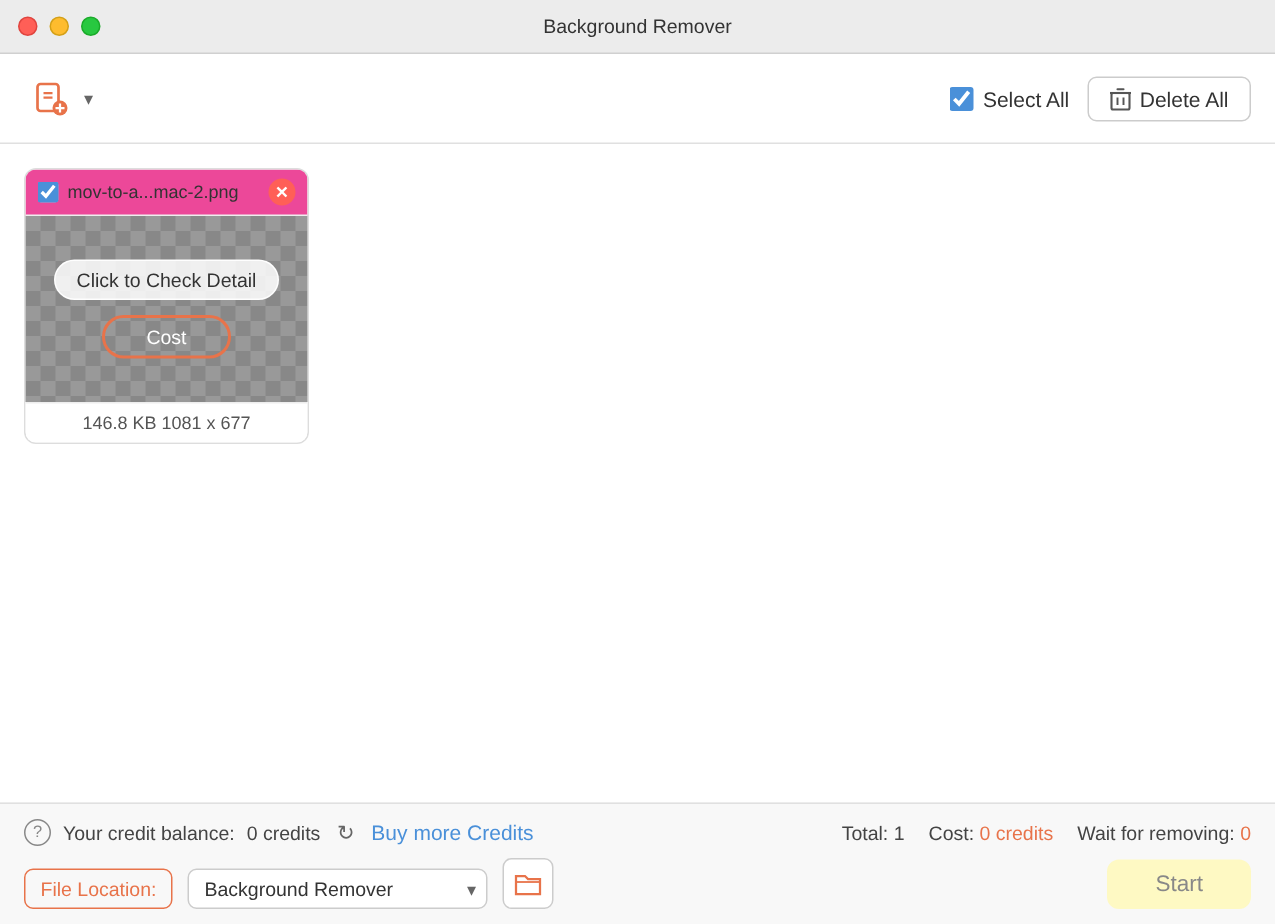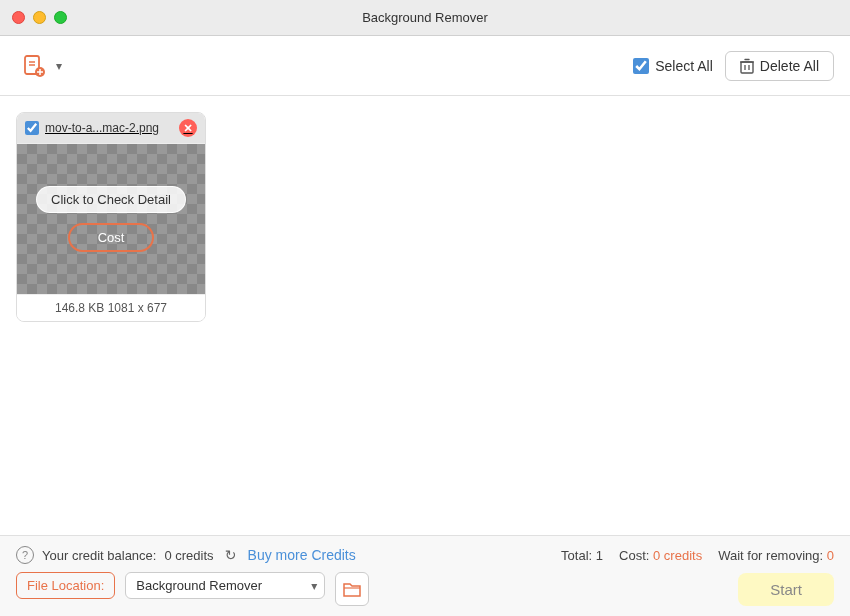--- a/index.html
+++ b/index.html
@@ -128,22 +128,21 @@
       overflow: hidden;
       background: white;
       position: relative;
     }
     .image-card-header {
       display: flex;
       align-items: center;
       padding: 6px 8px;
       gap: 6px;
       border-bottom: 1px solid #eee;
-      background: #e5e5e5;
-      text-decoration: underline;
+      background: #ec4899;
     }
     .card-checkbox {
       width: 14px;
       height: 14px;
       accent-color: #4a90d9;
     }
     .card-filename {
       font-size: 12px;
       color: #333;
       flex: 1;
@@ -160,21 +159,21 @@
       cursor: pointer;
       display: flex;
       align-items: center;
       justify-content: center;
       color: white;
       font-size: 11px;
       font-weight: bold;
     }
     .image-preview {
       width: 100%;
-      height: 150px;
+      height: 124px;
       background: #888;
       background-image:
         repeating-conic-gradient(#888 0% 25%, #999 0% 50%);
       background-size: 20px 20px;
       position: relative;
       display: flex;
       flex-direction: column;
       align-items: center;
       justify-content: center;
       gap: 10px;
@@ -267,21 +266,21 @@
     .stat-value-orange { color: #e8734a; }
 
     
     .bottom-controls {
       display: flex;
       align-items: center;
       justify-content: space-between;
     }
     .file-location-row {
       display: flex;
-      align-items: flex-start;
+      align-items: flex-end;
       gap: 10px;
     }
     .file-location-label {
       border: 1.5px solid #e8734a;
       border-radius: 6px;
       padding: 5px 10px;
       font-size: 13px;
       color: #e8734a;
       white-space: nowrap;
     }

